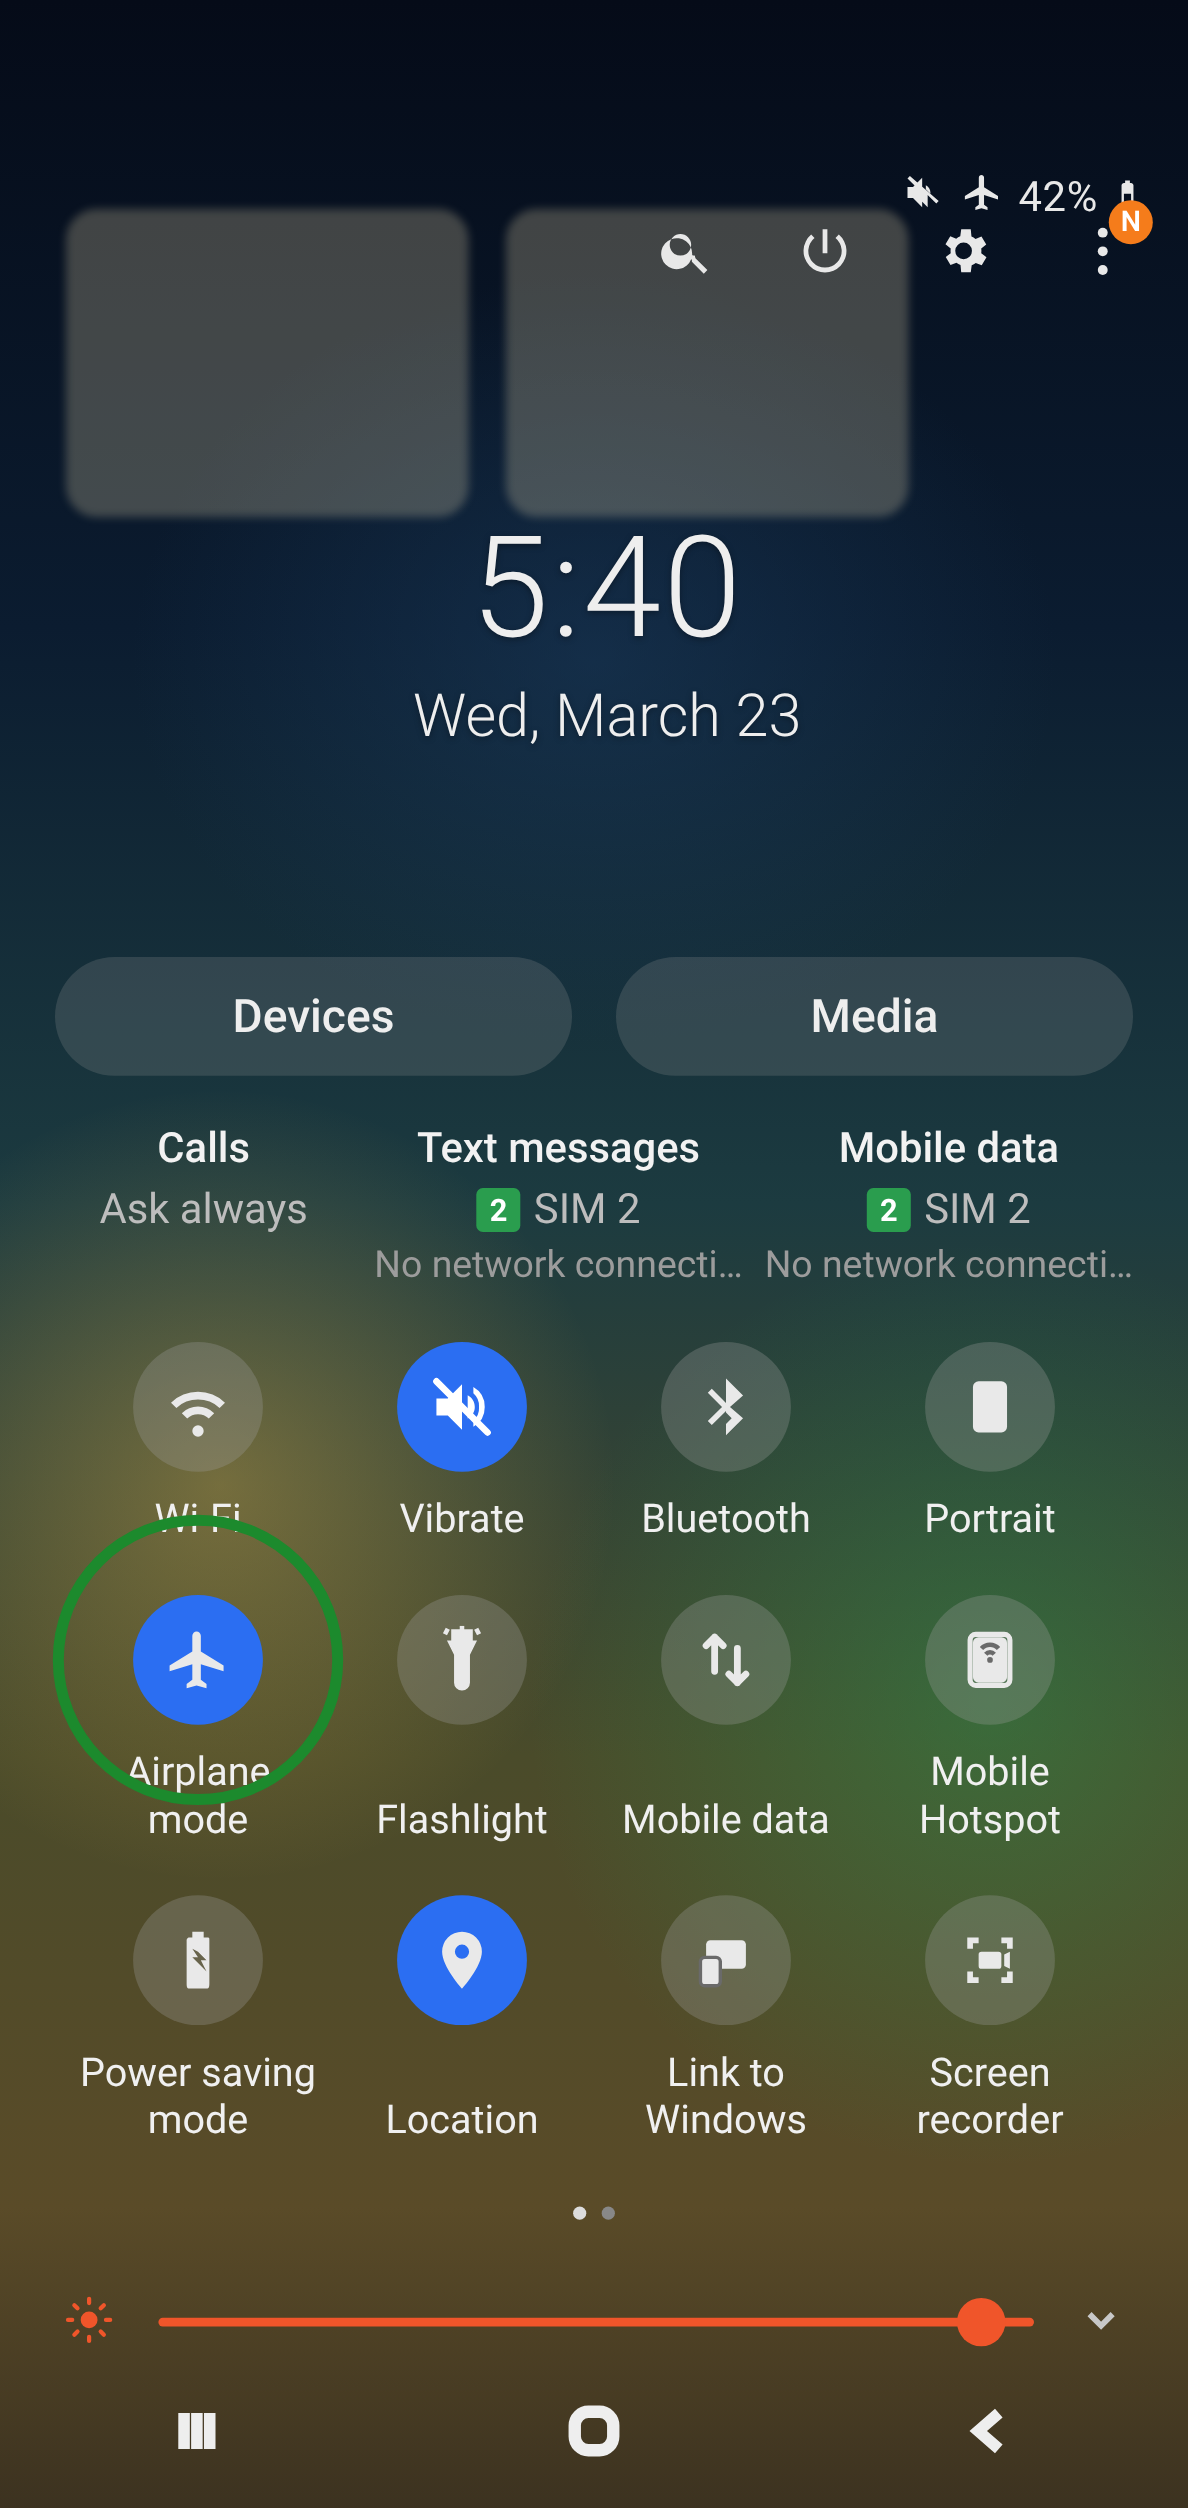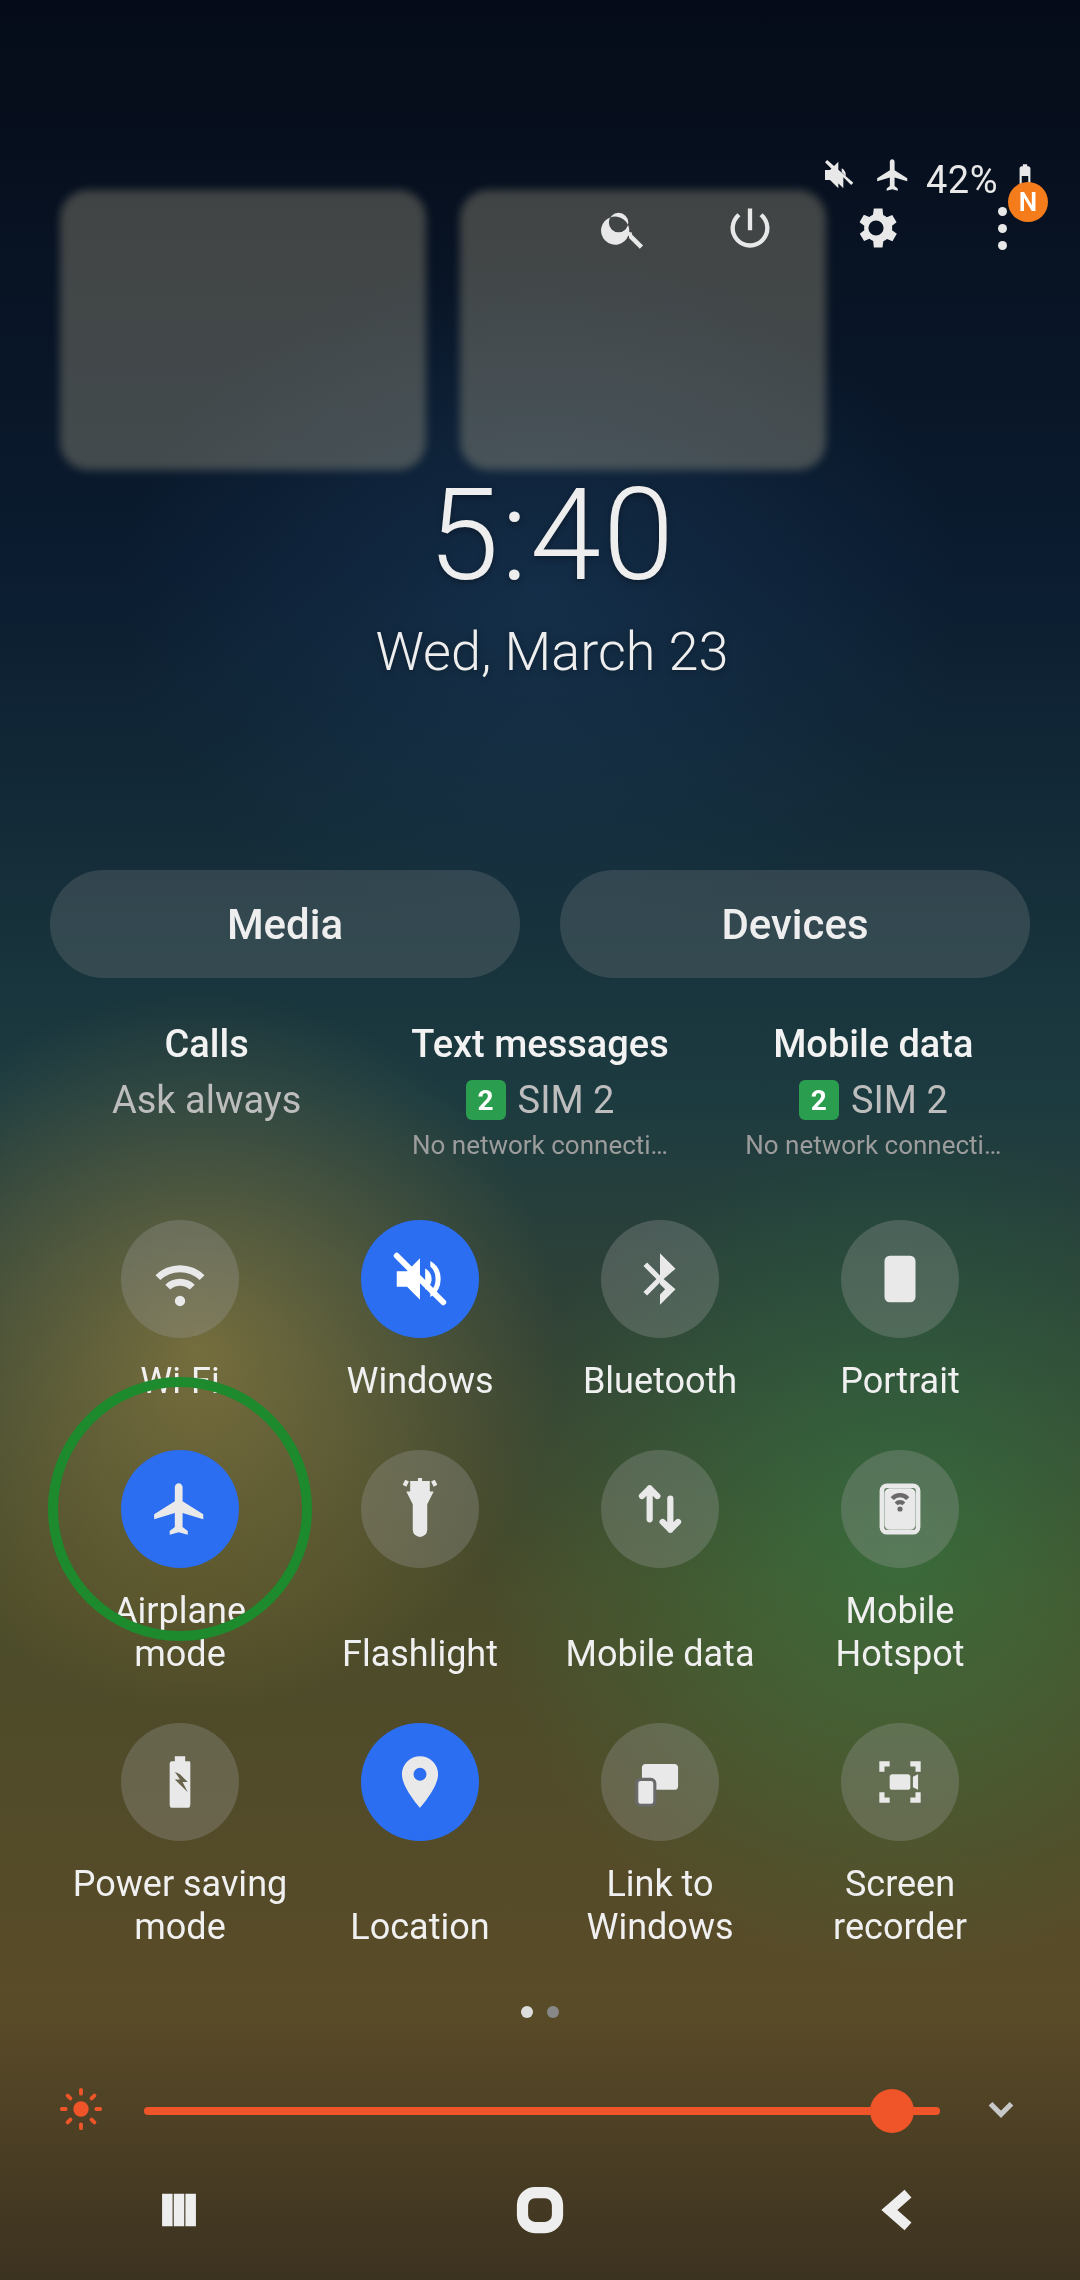--- a/index.html
+++ b/index.html
@@ -40,21 +40,21 @@
 
   
   .pill-row { position:absolute; top:870px; left:50px; right:50px; display:flex; gap:40px; }
   .pill { flex:1; height:108px; background:rgba(155,155,155,0.22); border-radius:54px; display:flex; justify-content:center; align-items:center; font-size:42px; font-weight:500; color:#eeeeee; }
 
   
   .sim-row { position:absolute; top:1022px; left:50px; right:50px; display:flex; justify-content:space-between; gap:20px; }
   .sim-col { flex:1; text-align:center; }
   .sim-title { font-size:38px; font-weight:500; color:#f2f2f2; }
   .sim-val { font-size:38px; color:#bdbdbd; margin-top:12px; display:flex; justify-content:center; align-items:center; gap:12px; }
-  .sim-sub { font-size:26px; color:#9c9c9c; margin-top:8px; white-space:nowrap; overflow:hidden; text-overflow:ellipsis; }
+  .sim-sub { font-size:34px; color:#9c9c9c; margin-top:8px; white-space:nowrap; overflow:hidden; text-overflow:ellipsis; }
   .sim-chip { display:inline-flex; width:40px; height:40px; background:#2a9d4e; border-radius:6px; justify-content:center; align-items:center; color:#fff; font-size:28px; font-weight:700; }
 
   
   .grid { position:absolute; top:1220px; left:70px; right:70px; display:grid; grid-template-columns:repeat(4,1fr); column-gap:20px; row-gap:48px; }
   .tile { position:relative; display:flex; flex-direction:column; align-items:center;justify-content:space-between; }
   .circle { width:118px; height:118px; border-radius:50%; background:rgba(160,160,160,0.30); display:flex; justify-content:center; align-items:center; }
   .circle.on { background:#2b6ef2; }
   .circle svg { width:62px; height:62px; fill:#e9e9e9; }
   .tile-label { margin-top:22px; font-size:36px; color:#f0f0f0; font-weight:400; text-align:center; line-height:1.18; max-width:220px; }
   .highlight-ring { position:absolute; left:50%; top:36px; transform:translate(-50%,-50%); top:59px; width:264px; height:264px; border:10px solid #1c8a2d; border-radius:50%; pointer-events:none; }
@@ -125,22 +125,22 @@
     <div class="more-badge">N</div>
   </div>
 </div>
 
 <div class="clock">
   <div class="clock-time">5:40</div>
   <div class="clock-date">Wed, March 23</div>
 </div>
 
 <div class="pill-row">
+  <div class="pill">Devices</div>
   <div class="pill">Media</div>
-  <div class="pill">Devices</div>
 </div>
 
 <div class="sim-row">
   <div class="sim-col">
     <div class="sim-title">Calls</div>
     <div class="sim-val">Ask always</div>
   </div>
   <div class="sim-col">
     <div class="sim-title">Text messages</div>
     <div class="sim-val">
@@ -170,21 +170,21 @@
     <div class="tile-label">Wi-Fi</div>
   </div>
 
   <div class="tile">
     <div class="circle on">
       <svg viewBox="0 0 24 24">
           <path d="M16.5 12c0-1.8-1-3.3-2.5-4.1v8.2c1.5-.8 2.5-2.3 2.5-4.1zM3 9v6h4l5 5V4L7 9H3zm17 3a8 8 0 0 0-4-7v2.2A6 6 0 0 1 18 12a6 6 0 0 1-2 4.8V19a8 8 0 0 0 4-7zM4 3l16 18" fill="#fff"></path>
           <path d="M3 3l18 18" stroke="#fff" stroke-width="2.3" stroke-linecap="round"></path>
         </svg>
     </div>
-    <div class="tile-label">Windows</div>
+    <div class="tile-label">Vibrate</div>
   </div>
 
   <div class="tile">
     <div class="circle">
       <svg viewBox="0 0 24 24">
           <path d="M12 2v8.6L7 5.6 5.6 7l5 5-5 5L7 18.4l5-5V22l6-6-4.6-4L18 8l-6-6zm2 14-2 2v-4zm0-8-2-2v4z"></path>
         </svg>
     </div>
     <div class="tile-label">Bluetooth</div>
   </div>

